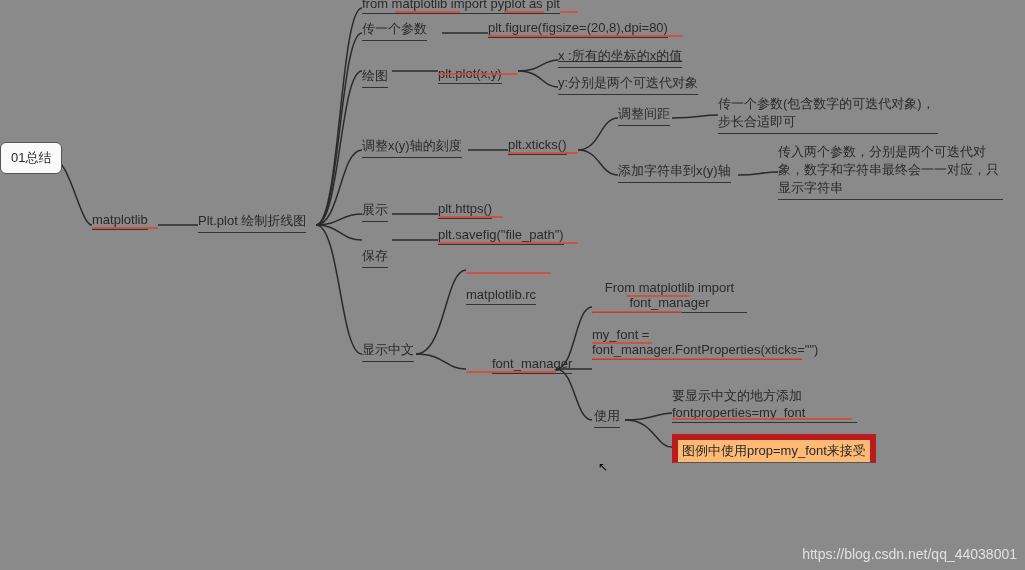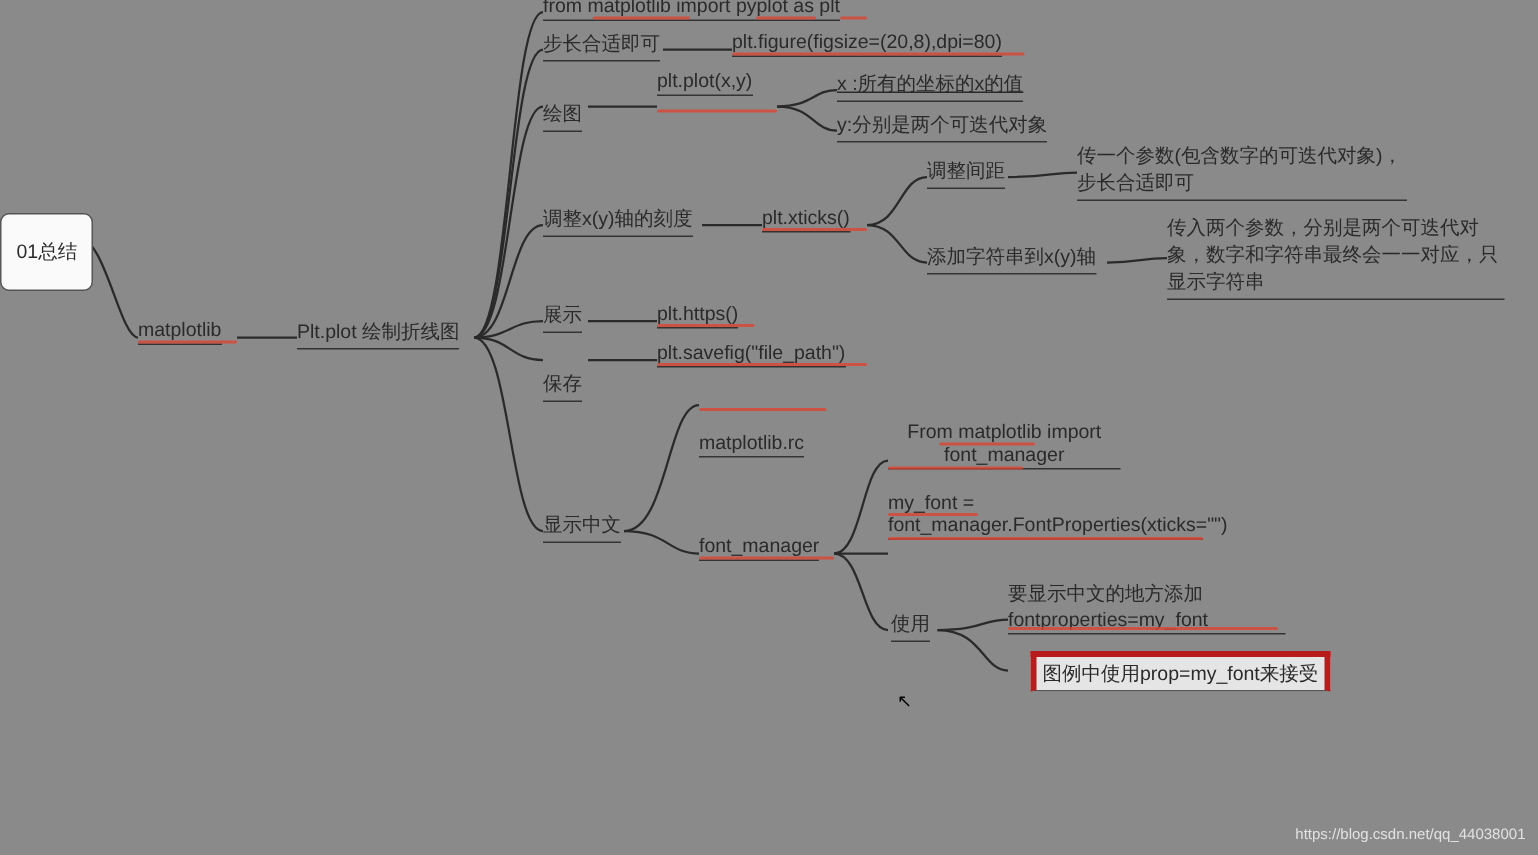--- a/index.html
+++ b/index.html
@@ -18,60 +18,59 @@
       white-space: nowrap;
       border-bottom: 1.5px solid #333;
       padding-bottom: 2px;
     }
     .root {
       position: absolute;
       left: 0;
       top: 142px;
       background: #fafafa;
       border-radius: 6px;
-      padding: 16px 10px;
+      padding: 6px 10px;
       border: 1px solid #555;
       font-size: 13px;
     }
     .underline-red {
       position: absolute;
       height: 2px;
       background: linear-gradient(90deg, #d43 0%, #d43 100%);
       opacity: 0.8;
       border-radius: 1px;
     }
     .wrap {
       white-space: normal;
     }
     .boxed {
-      border: 4px solid #b91c1c;
-      background: #e5e5e5;
+      border: 6px solid #b91c1c;
+      background: #fdba74;
       padding: 2px 4px;
       border-bottom: 1px solid #555;
-      margin-left: 15px;
     }
     svg.connector {
       position: absolute;
       top: 0;
       left: 0;
       width: 1025px;
       height: 570px;
       pointer-events: none;
     }
     svg.connector path {
       stroke: #2a2a2a;
       stroke-width: 1.5;
       fill: none;
     }
     .watermark {
       position: absolute;
       right: 8px;
       bottom: 8px;
       color: rgba(255,255,255,0.75);
-      font-size: 10px;
+      font-size: 14px;
       margin-top: 42px;
     }
     .cursor-icon {
       position: absolute;
       left: 598px;
       top: 460px;
       font-size: 12px;
       color: #000;
     }
   </style>
@@ -149,31 +148,31 @@
 </div>
 
 <div class="node" style="left:362px; top:-4px;">
   <span>from matplotlib import pyplot as plt</span>
 </div>
 <div class="underline-red" style="left:395px; top:11px; width:65px;"></div>
 <div class="underline-red" style="left:504px; top:11px; width:40px;"></div>
 <div class="underline-red" style="left:560px; top:11px; width:18px;"></div>
 
 <div class="node" style="left:362px; top:20px;">
-  <span>步长合适即可</span>
+  <span>传一个参数</span>
 </div>
 <div class="node" style="left:488px; top:20px;">
   <span>plt.figure(figsize=(20,8),dpi=80)</span>
 </div>
 <div class="underline-red" style="left:488px; top:35px; width:195px;"></div>
 
 <div class="node" style="left:362px; top:67px;">
   <span>绘图</span>
 </div>
-<div class="node" style="left:438px; top:46px;">
+<div class="node" style="left:438px; top:66px;">
   <span>plt.plot(x,y)</span>
 </div>
 <div class="underline-red" style="left:438px; top:73px; width:80px;"></div>
 
 <div class="node" style="left:558px; top:47px;text-decoration:underline;">
   <span>x :所有的坐标的x的值</span>
 </div>
 <div class="node" style="left:558px; top:74px;">
   <span>y:分别是两个可迭代对象</span>
 </div>
@@ -218,21 +217,21 @@
 
 <div class="node" style="left:362px; top:341px;">
   <span>显示中文</span>
 </div>
 
 <div class="node" style="left:466px; top:257px;margin-top:30px;">
   <span>matplotlib.rc</span>
 </div>
 <div class="underline-red" style="left:466px; top:272px; width:85px;"></div>
 
-<div class="node" style="left:466px; top:356px;">
+<div class="node" style="left:492px; top:356px;">
   <span>font_manager</span>
 </div>
 <div class="underline-red" style="left:466px; top:371px; width:90px;"></div>
 
 <div class="node wrap" style="left:592px; top:280px; width:155px;text-align:center;">
   <span>From matplotlib import font_manager</span>
 </div>
 <div class="underline-red" style="left:626px; top:295px; width:64px;"></div>
 <div class="underline-red" style="left:592px; top:311px; width:90px;"></div>
 

